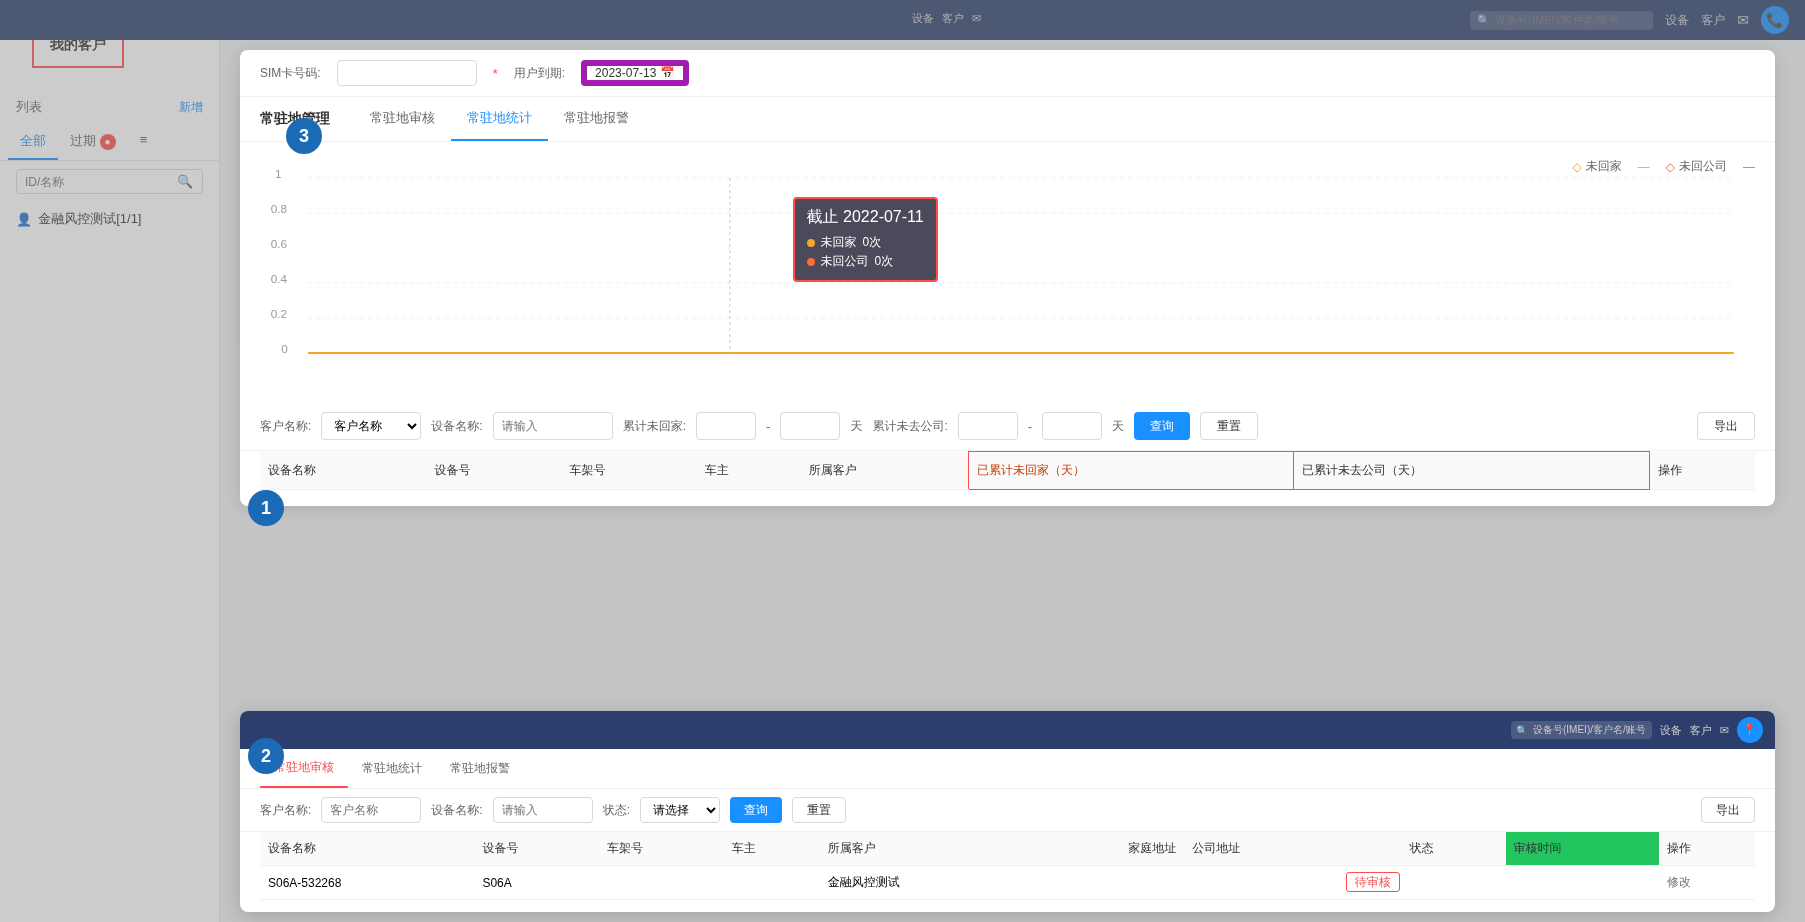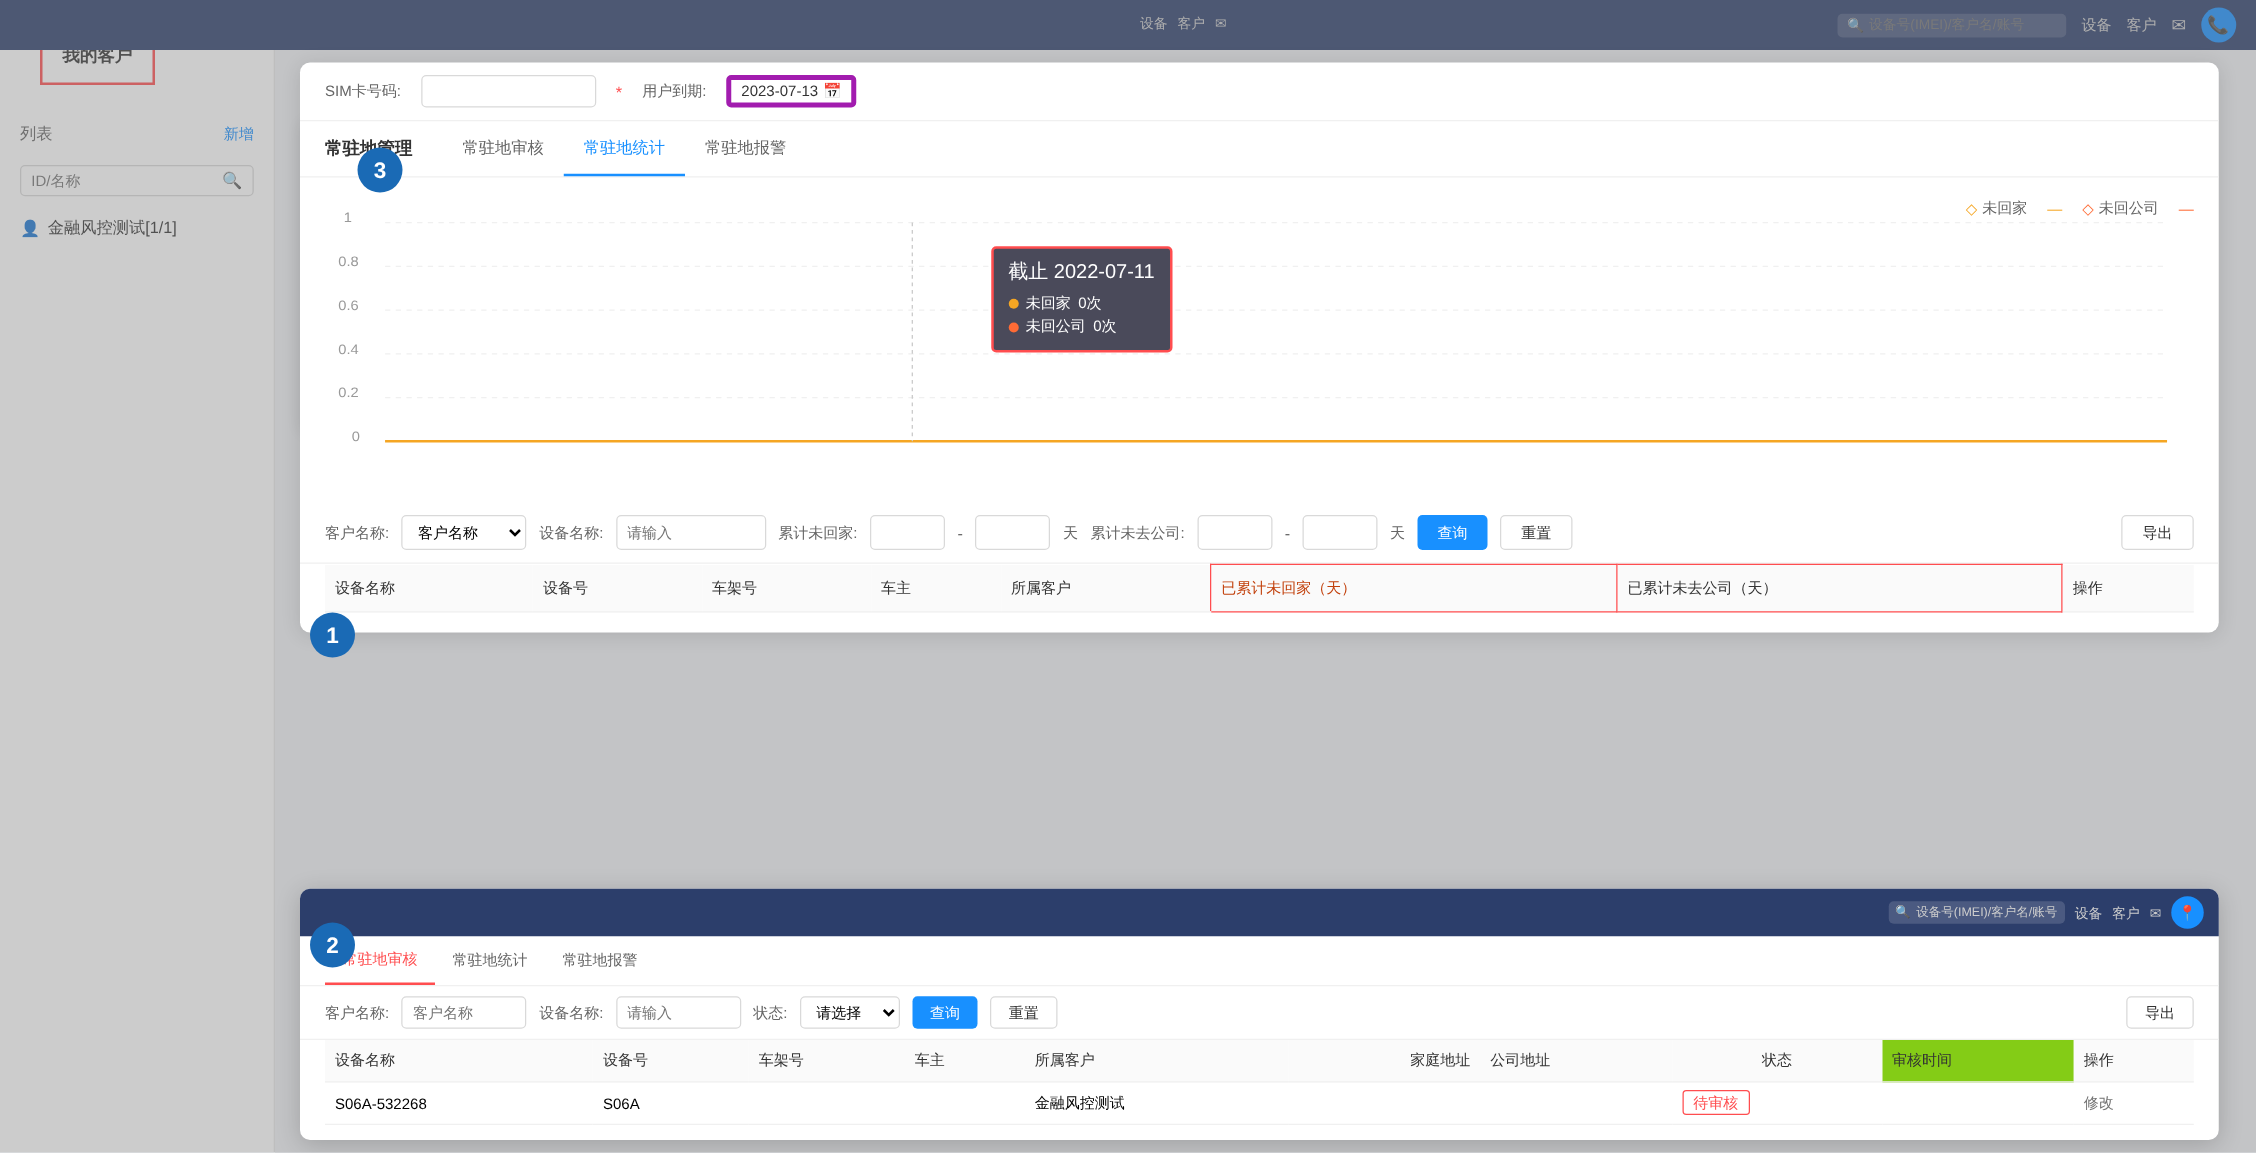--- a/index.html
+++ b/index.html
@@ -33,20 +33,28 @@
 <div class="gray-overlay"></div>
 
 <div class="sidebar">
   <div style="padding: 12px 16px;">
     <span class="sidebar-title">我的客户</span>
   </div>
   <div class="sidebar-list-header">
     <span>列表</span>
     <button style="background:none;border:none;color:#1890ff;cursor:pointer;font-size:12px;display:flex;align-items:center;gap:2px;">新增</button>
   </div>
+  <div class="sidebar-tabs">
+    <div class="sidebar-tab active">全部</div>
+    <div class="sidebar-tab">
+      <span>过期</span>
+      <span style="background:#ff4d4f;color:#fff;border-radius:50%;width:16px;height:16px;font-size:10px;display:inline-flex;align-items:center;justify-content:center;">●</span>
+    </div>
+    <div class="sidebar-tab">≡</div>
+  </div>
   <div class="sidebar-search">
     <input type="text" style="border: none; outline: none; font-size: 12px; width: 100%;" placeholder="ID/名称">
     <span style="color:#999;">🔍</span>
   </div>
   <div class="sidebar-item">
     <span style="margin-right:6px;">👤</span>
     <span>金融风控测试[1/1]</span>
   </div>
 </div>
 
@@ -67,21 +75,21 @@
   <span style="color:#ccc;font-size:11px;">✉</span>
 </div>
 
 <div class="panel-main" style="position:absolute;top:50px;left:240px;right:30px;background:#fff;border-radius:8px;box-shadow:0 2px 16px rgba(0,0,0,0.12);z-index:10;">
 
   <div style="display:flex;align-items:center;gap:16px;padding:10px 20px;border-bottom:1px solid #f0f0f0;">
     <span style="color:#666;font-size:12px;white-space:nowrap;">SIM卡号码:</span>
     <input type="text" style="border: 1px solid rgb(217, 217, 217); border-radius: 4px; padding: 3px 8px; font-size: 12px; height: 26px; width: 140px; outline: none;">
     <span style="color:#ff4d4f;">*</span>
     <span style="color:#666;font-size:12px;">用户到期:</span>
-    <div style="display:flex;align-items:center;border:4px solid #a21caf;border-radius:4px;padding:3px 8px;height:26px;">
+    <div style="display:flex;align-items:center;border:6px solid #a21caf;border-radius:4px;padding:3px 8px;height:26px;">
       <span style="font-size:12px;color:#333;">2023-07-13</span>
       <span style="margin-left:4px;color:#999;font-size:12px;">📅</span>
     </div>
   </div>
 
   <div style="display:flex;align-items:center;padding:0 20px;border-bottom:1px solid #f0f0f0;">
     <span style="font-size:14px;font-weight:bold;color:#333;padding:12px 0;margin-right:24px;">常驻地管理</span>
     <div class="tab-item" style="padding:12px 16px;cursor:pointer;color:#666;font-size:13px;border-bottom:2px solid transparent;">常驻地审核</div>
     <div class="tab-item active" style="padding:12px 16px;cursor:pointer;color:#1890ff;font-size:13px;border-bottom:2px solid #1890ff;">常驻地统计</div>
     <div class="tab-item" style="padding:12px 16px;cursor:pointer;color:#666;font-size:13px;border-bottom:2px solid transparent;">常驻地报警</div>
@@ -290,21 +298,21 @@
       <thead>
         <tr>
           <th style="background:#fafafa;padding:8px 8px;text-align:left;color:#333;font-weight:normal;border-bottom:1px solid #f0f0f0;">设备名称</th>
           <th style="background:#fafafa;padding:8px 8px;text-align:left;color:#333;font-weight:normal;border-bottom:1px solid #f0f0f0;">设备号</th>
           <th style="background:#fafafa;padding:8px 8px;text-align:left;color:#333;font-weight:normal;border-bottom:1px solid #f0f0f0;">车架号</th>
           <th style="background:#fafafa;padding:8px 8px;text-align:left;color:#333;font-weight:normal;border-bottom:1px solid #f0f0f0;">车主</th>
           <th style="background:#fafafa;padding:8px 8px;text-align:left;color:#333;font-weight:normal;border-bottom:1px solid #f0f0f0;">所属客户</th>
           <th style="background:#fafafa;padding:8px 8px;text-align:right;color:#333;font-weight:normal;border-bottom:1px solid #f0f0f0;">家庭地址</th>
           <th style="background:#fafafa;padding:8px 8px;text-align:left;color:#333;font-weight:normal;border-bottom:1px solid #f0f0f0;">公司地址</th>
           <th style="background:#fafafa;padding:8px 8px;text-align:center;color:#333;font-weight:normal;border-bottom:1px solid #f0f0f0;">状态</th>
-          <th style="background:#84cc16;padding:8px 8px;text-align:left;color:#333;font-weight:normal;border-bottom:1px solid #f0f0f0;">审核时间</th>
+          <th style="background:#22c55e;padding:8px 8px;text-align:left;color:#333;font-weight:normal;border-bottom:1px solid #f0f0f0;">审核时间</th>
           <th style="background:#fafafa;padding:8px 8px;text-align:left;color:#333;font-weight:normal;border-bottom:1px solid #f0f0f0;">操作</th>
         </tr>
       </thead>
       <tbody>
         <tr>
           <td style="padding:8px;border-bottom:1px solid #f0f0f0;">S06A-532268</td>
           <td style="padding:8px;border-bottom:1px solid #f0f0f0;">S06A</td>
           <td style="padding:8px;border-bottom:1px solid #f0f0f0;"></td>
           <td style="padding:8px;border-bottom:1px solid #f0f0f0;"></td>
           <td style="padding:8px;border-bottom:1px solid #f0f0f0;">金融风控测试</td>

